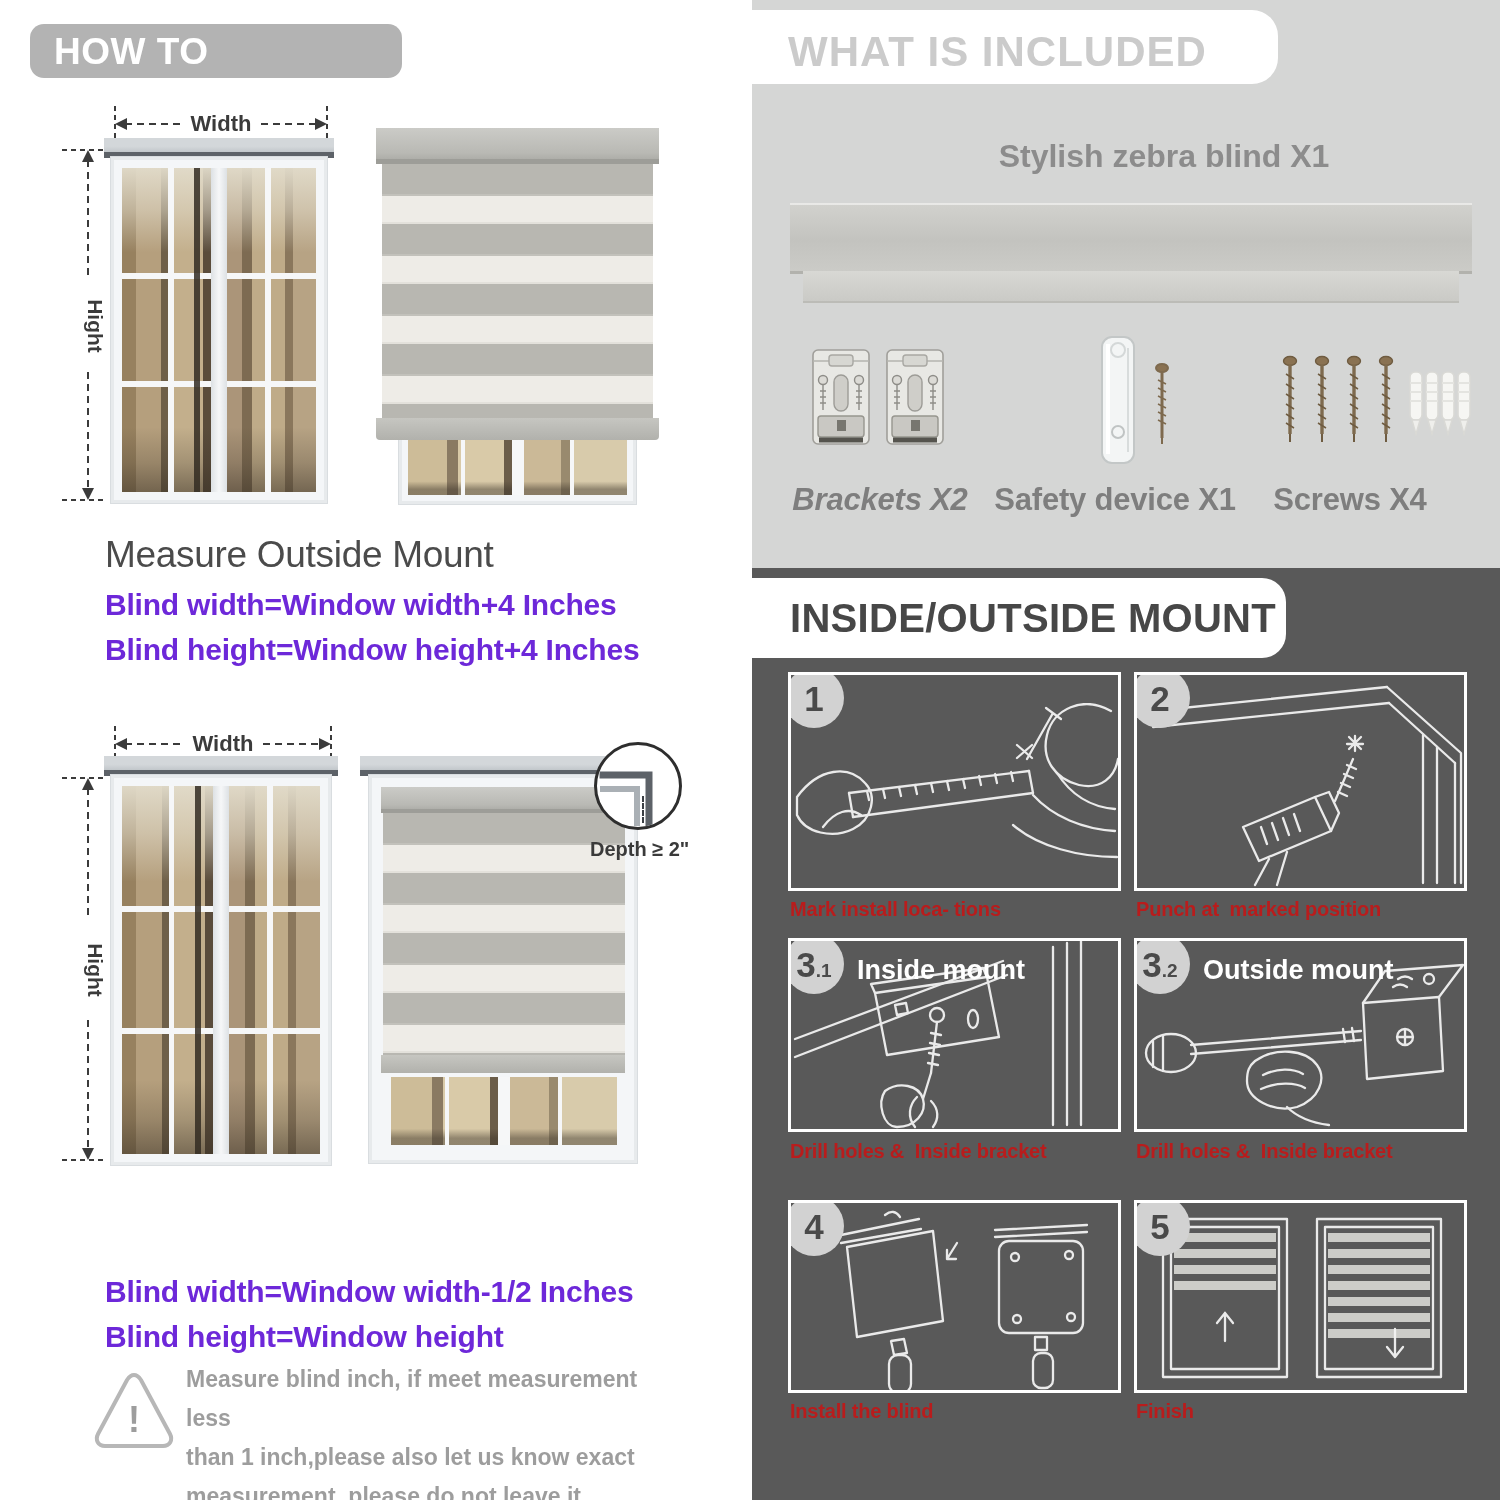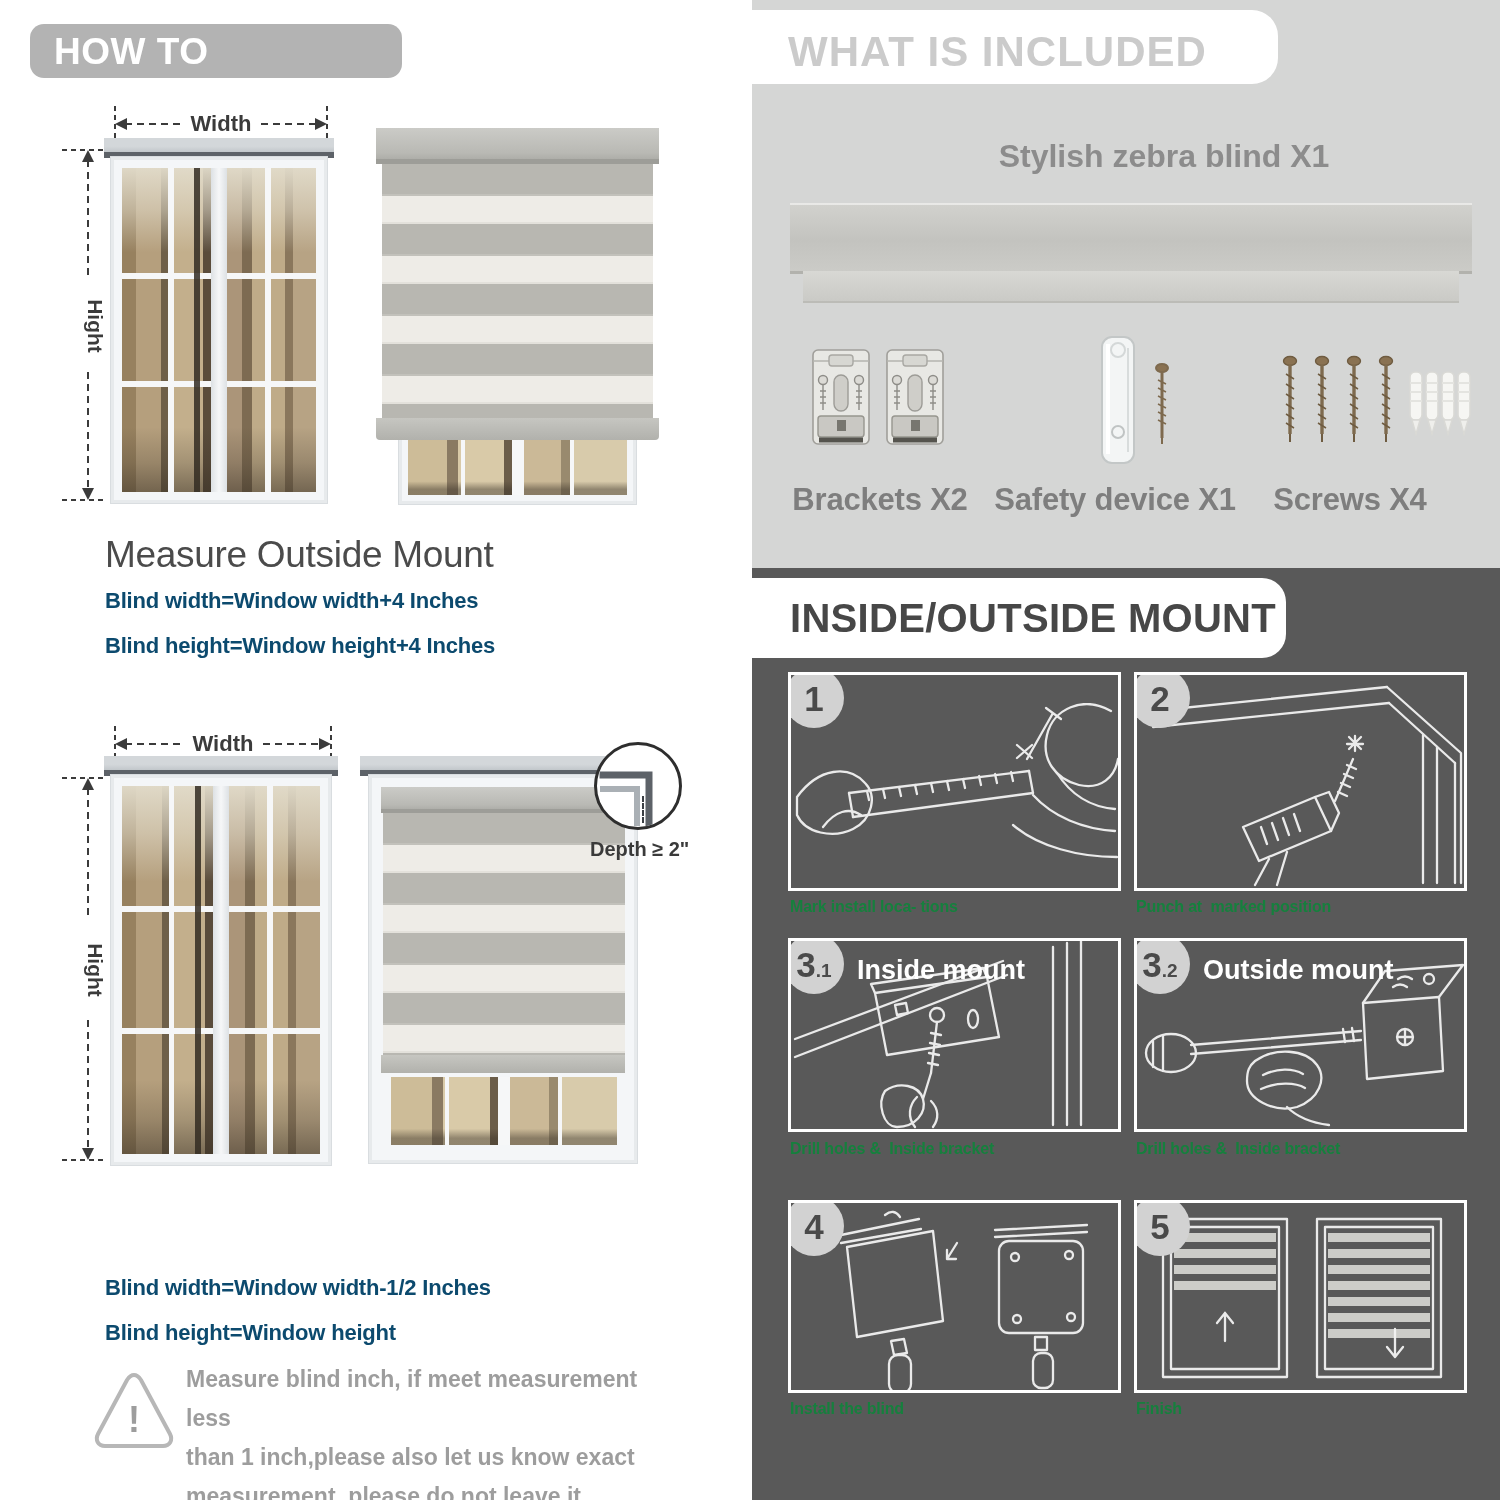--- a/index.html
+++ b/index.html
@@ -15,21 +15,21 @@
             color:#cbcbcb;font-size:42px;line-height:84px;padding-left:36px;box-sizing:border-box;letter-spacing:1px;}
   .band-iom{left:752px;top:578px;width:534px;height:80px;background:#fff;border-radius:0 24px 24px 0;
             color:#474747;font-size:40px;line-height:81px;padding-left:38px;box-sizing:border-box;}
 
   
   .rt-top{left:752px;top:0;width:748px;height:568px;background:#d5d6d5;}
   .rt-bot{left:752px;top:568px;width:748px;height:932px;background:#595959;}
 
   
   .h2{color:#4b4b4b;font-size:37px;font-weight:normal;letter-spacing:-.3px;text-align:center;}
-  .formula{color:#0c4a6e;font-size:22px;font-weight:bold;letter-spacing:-.2px;}
+  .formula{color:#6d28d9;font-size:30px;font-weight:bold;letter-spacing:-.2px;}
   .note-text{color:#9d9d9d;font-size:23px;font-weight:bold;line-height:39px;}
 
   
   .lintel{background:linear-gradient(180deg,#d3d7da 0 60%,#c2c7cb);border-bottom:6px solid #5d6268;box-sizing:border-box;}
   .winframe{background:#f4f6f8;border:1px solid #d9dde0;box-shadow:inset 0 0 0 3px #e7eaec;box-sizing:border-box;padding:11px;}
   .panes{position:relative;width:100%;height:100%;overflow:hidden;
     background-image:
       linear-gradient(180deg, rgba(226,220,203,.95) 0%, rgba(226,220,203,.55) 13%, rgba(226,220,203,0) 26%),
       linear-gradient(0deg, rgba(50,42,32,.5) 0%, rgba(50,42,32,.22) 9%, rgba(50,42,32,0) 20%),
       linear-gradient(90deg,#97815f 0 7%,#b59f7d 7% 20%,#6f6049 20% 24%,#c3af8c 24% 42%,#5a4c3b 42% 46%,#ab9579 46% 62%,#7d6b52 62% 67%,#bfab88 67% 84%,#8a775c 84% 88%,#b7a384 88% 100%);}
@@ -66,21 +66,21 @@
   .inc-bar-lip{background:linear-gradient(180deg,#d8d8d4,#cacac6);border-bottom:2px solid #bcbcb7;}
   .inc-label{color:#7e7e7e;font-size:31px;font-weight:bold;text-align:center;letter-spacing:-.2px;}
 
   
   .panel{border:3px solid #fff;box-sizing:border-box;overflow:hidden;background:#595959;}
   .badge{position:absolute;left:-7px;top:-7px;width:60px;height:60px;border-radius:50%;background:#d2d2d2;
          color:#4a4a4a;font-weight:bold;display:flex;align-items:center;justify-content:center;}
   .badge .num{font-size:35px;line-height:1;}
   .badge .sub{font-size:19px;line-height:1;margin-top:12px;}
   .step-title{position:absolute;left:66px;top:14px;color:#fff;font-size:27px;font-weight:bold;}
-  .caption{color:#15803d;font-size:16px;font-weight:bold;white-space:pre;letter-spacing:-.2px;}
+  .caption{color:#b91c1c;font-size:20px;font-weight:bold;white-space:pre;letter-spacing:-.2px;}
 
   .lineart{stroke:#f2f2f2;stroke-width:2.3;fill:none;stroke-linecap:round;stroke-linejoin:round;opacity:.95;}
 </style>
 </head>
 <body>
 
 <div class="page">
 
   <div class="abs rt-top"></div>
   <div class="abs rt-bot"></div>
@@ -258,21 +258,21 @@
     <use href="#screwB" x="14" y="6"></use>
     <use href="#screwB" x="46" y="6"></use>
     <use href="#screwB" x="78" y="6"></use>
     <use href="#screwB" x="110" y="6"></use>
     <use href="#anchor" x="134" y="22"></use>
     <use href="#anchor" x="150" y="22"></use>
     <use href="#anchor" x="166" y="22"></use>
     <use href="#anchor" x="182" y="22"></use>
   </svg>
 
-  <div class="abs inc-label" style="left:782px;top:482px;width:196px;">Brackets X2</div>
+  <div class="abs inc-label" style="left:782px;top:482px;width:196px;font-style:italic;">Brackets X2</div>
   <div class="abs inc-label" style="left:990px;top:482px;width:250px;">Safety device X1</div>
   <div class="abs inc-label" style="left:1250px;top:482px;width:200px;">Screws X4</div>
 
   <div class="abs band band-iom">
     <span>INSIDE/OUTSIDE MOUNT</span>
   </div>
 
   <div class="abs panel" style="left:788px;top:672px;width:333px;height:219px;">
     <svg class="abs" style="left:0;top:0;" width="327" height="213" viewBox="0 0 327 213">
       <g class="lineart">

